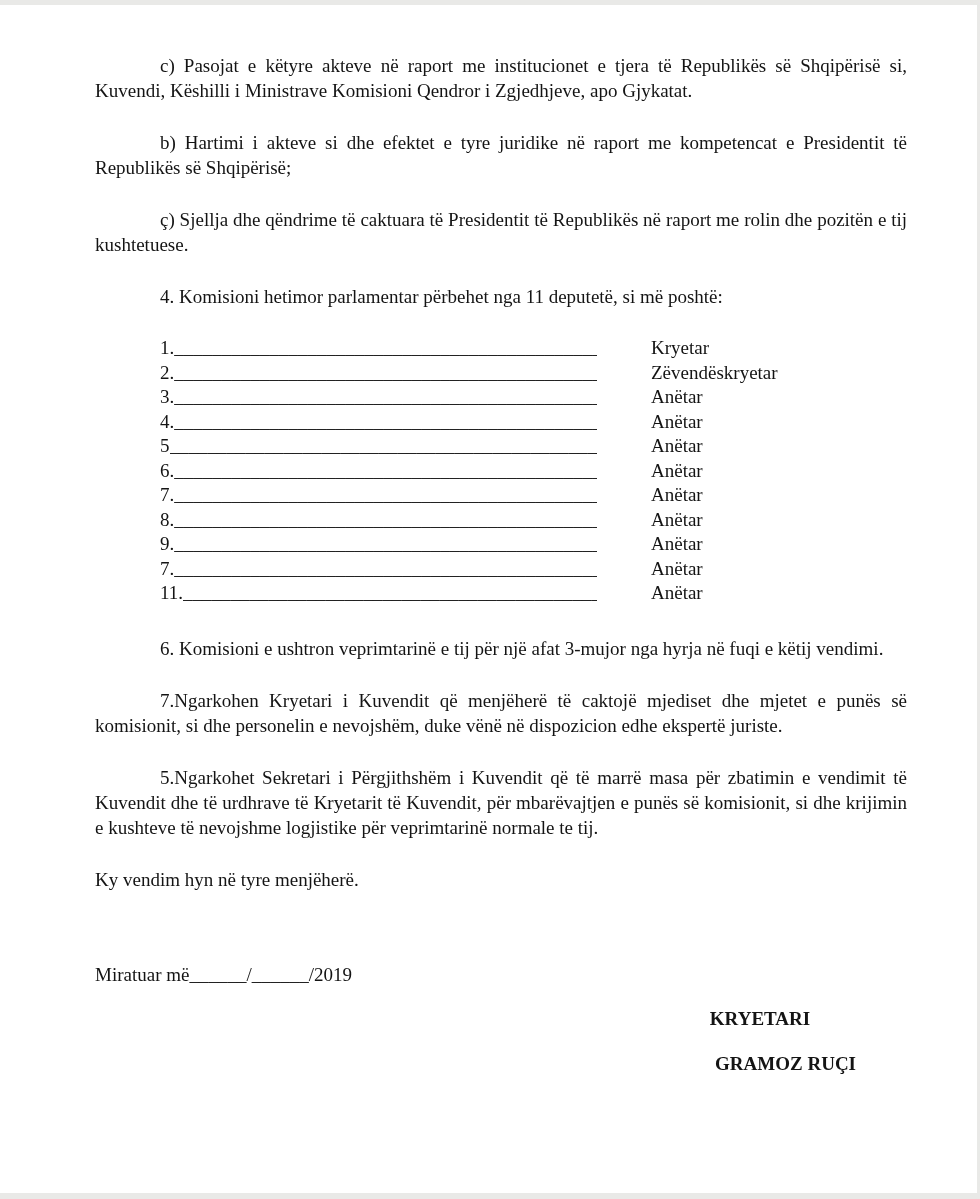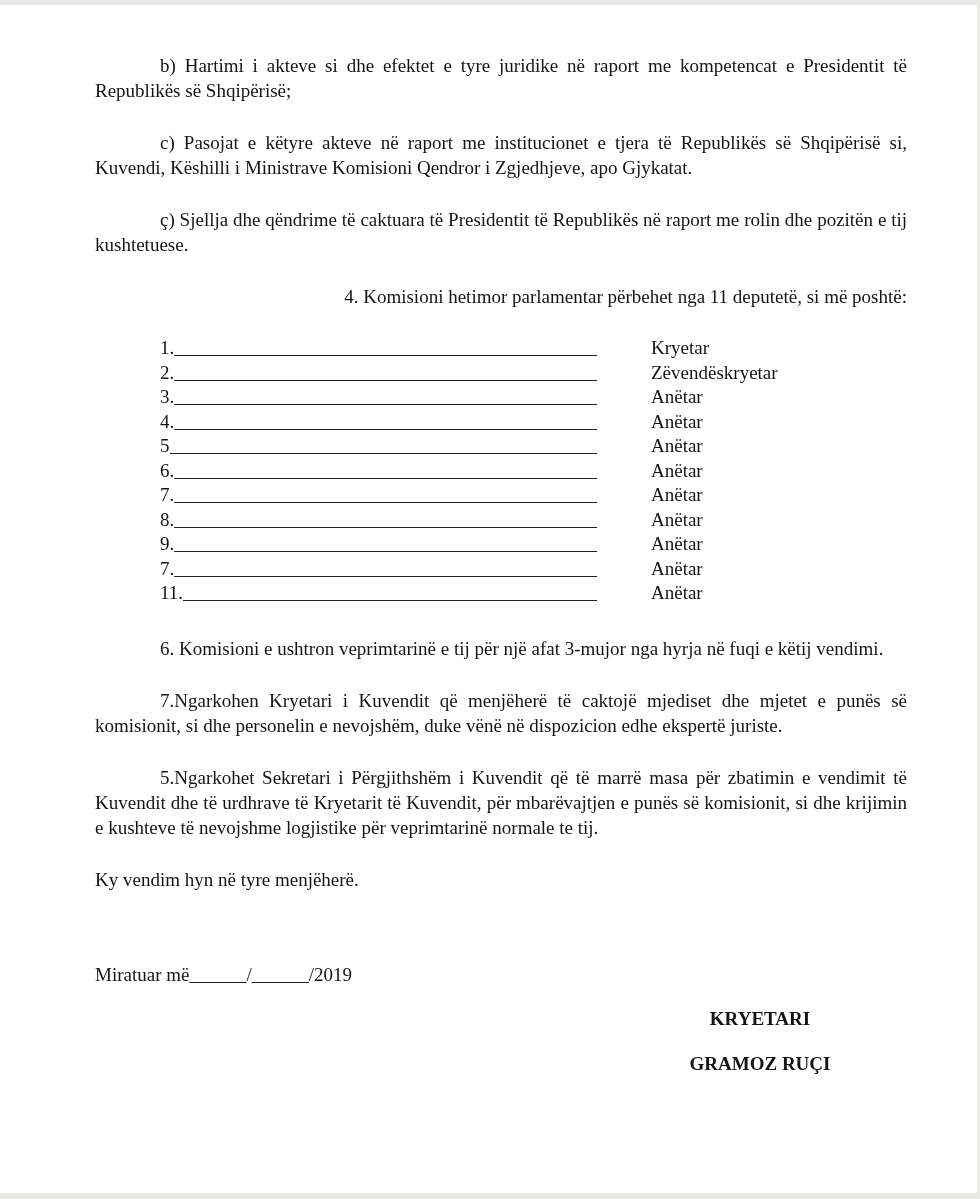--- a/index.html
+++ b/index.html
@@ -34,21 +34,20 @@
   .para {
     margin: 0 0 27px 0;
     text-align: justify;
     text-indent: 65px;
   }
   .para.single {
     text-align: left;
   }
   .para.gap-before {
     margin-top: 26px;
-    text-align: right;
   }
   .para.tight-after {
     margin-bottom: 16px;
   }
   .para.no-indent {
     text-indent: 0;
   }
   .members {
     margin: 0 0 30px 65px;
   }
@@ -87,38 +86,39 @@
     width: 220px;
     margin-left: 555px;
     text-align: center;
     font-weight: bold;
   }
   .signature .sig-title {
     margin: 0 0 20px 0;
   }
   .signature .sig-name {
     margin: 14px;
+    text-align: right;
   }
   .edge-top, .edge-bottom {
     position: absolute;
     left: 0;
     width: 980px;
     background: #e9e9e7;
   }
   .edge-top { top: 0; height: 5px; }
   .edge-bottom { bottom: 0; height: 6px; }
 </style>
 </head>
 <body>
 
 <div class="page">
   <div class="content">
 
+    <p class="para">c) Pasojat e këtyre  akteve në raport me institucionet e tjera të Republikës së Shqipërisë si, Kuvendi, Këshilli i Ministrave Komisioni Qendror i Zgjedhjeve, apo Gjykatat.</p>
     <p class="para">b) Hartimi i akteve si dhe efektet e tyre juridike në raport me kompetencat e Presidentit të Republikës së Shqipërisë;</p>
-    <p class="para">c) Pasojat e këtyre  akteve në raport me institucionet e tjera të Republikës së Shqipërisë si, Kuvendi, Këshilli i Ministrave Komisioni Qendror i Zgjedhjeve, apo Gjykatat.</p>
     <p class="para">ç) Sjellja dhe qëndrime të caktuara të Presidentit të Republikës në raport me rolin dhe pozitën e tij kushtetuese.</p>
 
     <p class="para single gap-before">4. Komisioni hetimor parlamentar përbehet nga 11 deputetë, si më poshtë:</p>
 
     <div class="members">
       <div class="member-row">
         <span class="member-blank">
             <span class="member-num">1.</span>
             <span class="member-fill">____________________________________________________________</span>
           </span>

